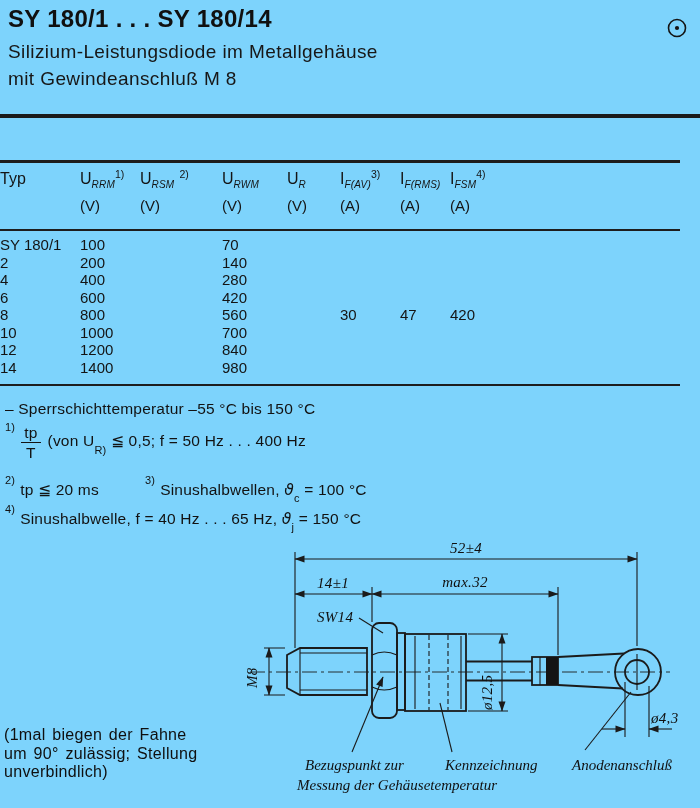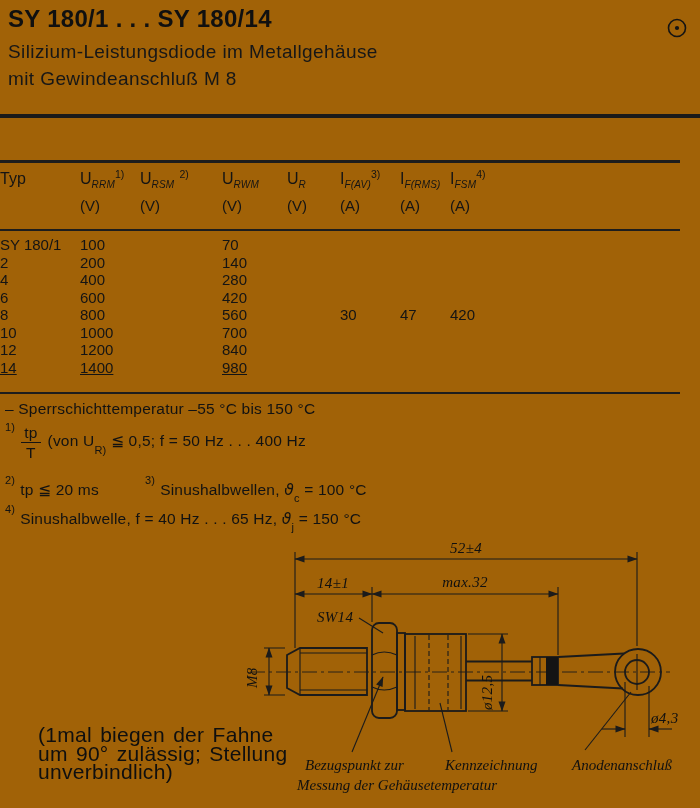--- a/index.html
+++ b/index.html
@@ -1,16 +1,16 @@
 <!DOCTYPE html>
 <html><head>
 <meta charset="utf-8">
 <style>
   html,body{margin:0;padding:0;background:#e8e8e4;}
-  .page{position:relative;width:700px;height:808px;background:#a16207;color:#141414;
+  .page{position:relative;width:700px;height:808px;background:#7dd3fc;color:#141414;
         font-family:"Liberation Sans","DejaVu Sans",sans-serif;overflow:hidden;}
 
   
   .masthead{position:absolute;top:5px;left:8px;width:640px;}
   .doc-title{margin:0;font-size:24px;font-weight:bold;letter-spacing:.3px;color:#101010;}
   .doc-subtitle{margin-top:5px;font-size:19px;line-height:27px;letter-spacing:.4px;color:#171717;}
   .corner-mark{position:absolute;top:16px;left:664px;width:26px;height:26px;}
   .title-rule{position:absolute;top:114px;left:0;width:700px;height:4px;background:#1a1a1a;}
 
   
@@ -26,21 +26,21 @@
   .sh-urrm{padding-left:5px;}
   .sh-ursm{position:relative;left:-20px;display:inline-block;}
   .sh-ursm2 .hsup{margin-left:5px;}
   .sh-urwm{padding-left:1px;}
   .sh-ur{position:relative;left:-3px;display:inline-block;}
   .sh-ifav{padding-left:3px;}
   .sh-ifrms{padding-left:10px;}
   .sh-ifsm{padding-left:8px;margin-top:22px;}
   tbody td{font-size:15px;height:17.5px;line-height:17.5px;}
   tbody tr:first-child td{padding-top:5px;}
-  tbody tr:last-child td{padding-bottom:16px;text-decoration:underline;}
+  tbody tr:last-child td{padding-bottom:8px;}
   td.c-typ{text-align:right;padding-right:6px;}
   td.c-urrm{text-align:right;padding-right:5px;}
   td.c-urwm{text-align:right;padding-right:7px;}
   td.c-ifav{text-align:center;padding-right:20px;}
   td.c-ifrms{text-align:center;padding-left:4px;margin-left:48px;}
   td.c-ifsm{text-align:center;padding-right:12px;}
 
   
   .note{position:absolute;left:5px;font-size:15.5px;letter-spacing:.2px;color:#121212;}
   .note sup.mk{font-size:11px;position:relative;top:-5px;margin-right:5px;}
@@ -61,22 +61,22 @@
   .part{fill:none;stroke:#1b1b1b;stroke-width:1.8;}
   .thin{fill:none;stroke:#1b1b1b;stroke-width:1.1;}
   .dash{stroke-dasharray:5 3;}
   .cl{fill:none;stroke:#1b1b1b;stroke-width:.9;stroke-dasharray:15 4 3 4;}
   .dim{fill:none;stroke:#1b1b1b;stroke-width:1.1;}
   text.dimt,text.lbl{font-family:"Liberation Serif","DejaVu Serif","DejaVu Sans",serif;
                      font-style:italic;font-size:15px;fill:#101010;}
   text.dimt{letter-spacing:.3px;}
 
   
-  .footer-note{position:absolute;left:4px;top:726px;font-size:21px;line-height:18.5px;
-               letter-spacing:.3px;word-spacing:2px;color:#0f0f0f;margin-left:34px;}
+  .footer-note{position:absolute;left:4px;top:726px;font-size:16px;line-height:18.5px;
+               letter-spacing:.3px;word-spacing:2px;color:#0f0f0f;}
 </style>
 </head>
 <body>
 
 <div class="page">
 
   <div class="masthead">
     <h1 class="doc-title">SY 180/1 . . . SY 180/14</h1>
     <div class="doc-subtitle">
       <div>Silizium-Leistungsdiode im Metallgehäuse</div>

